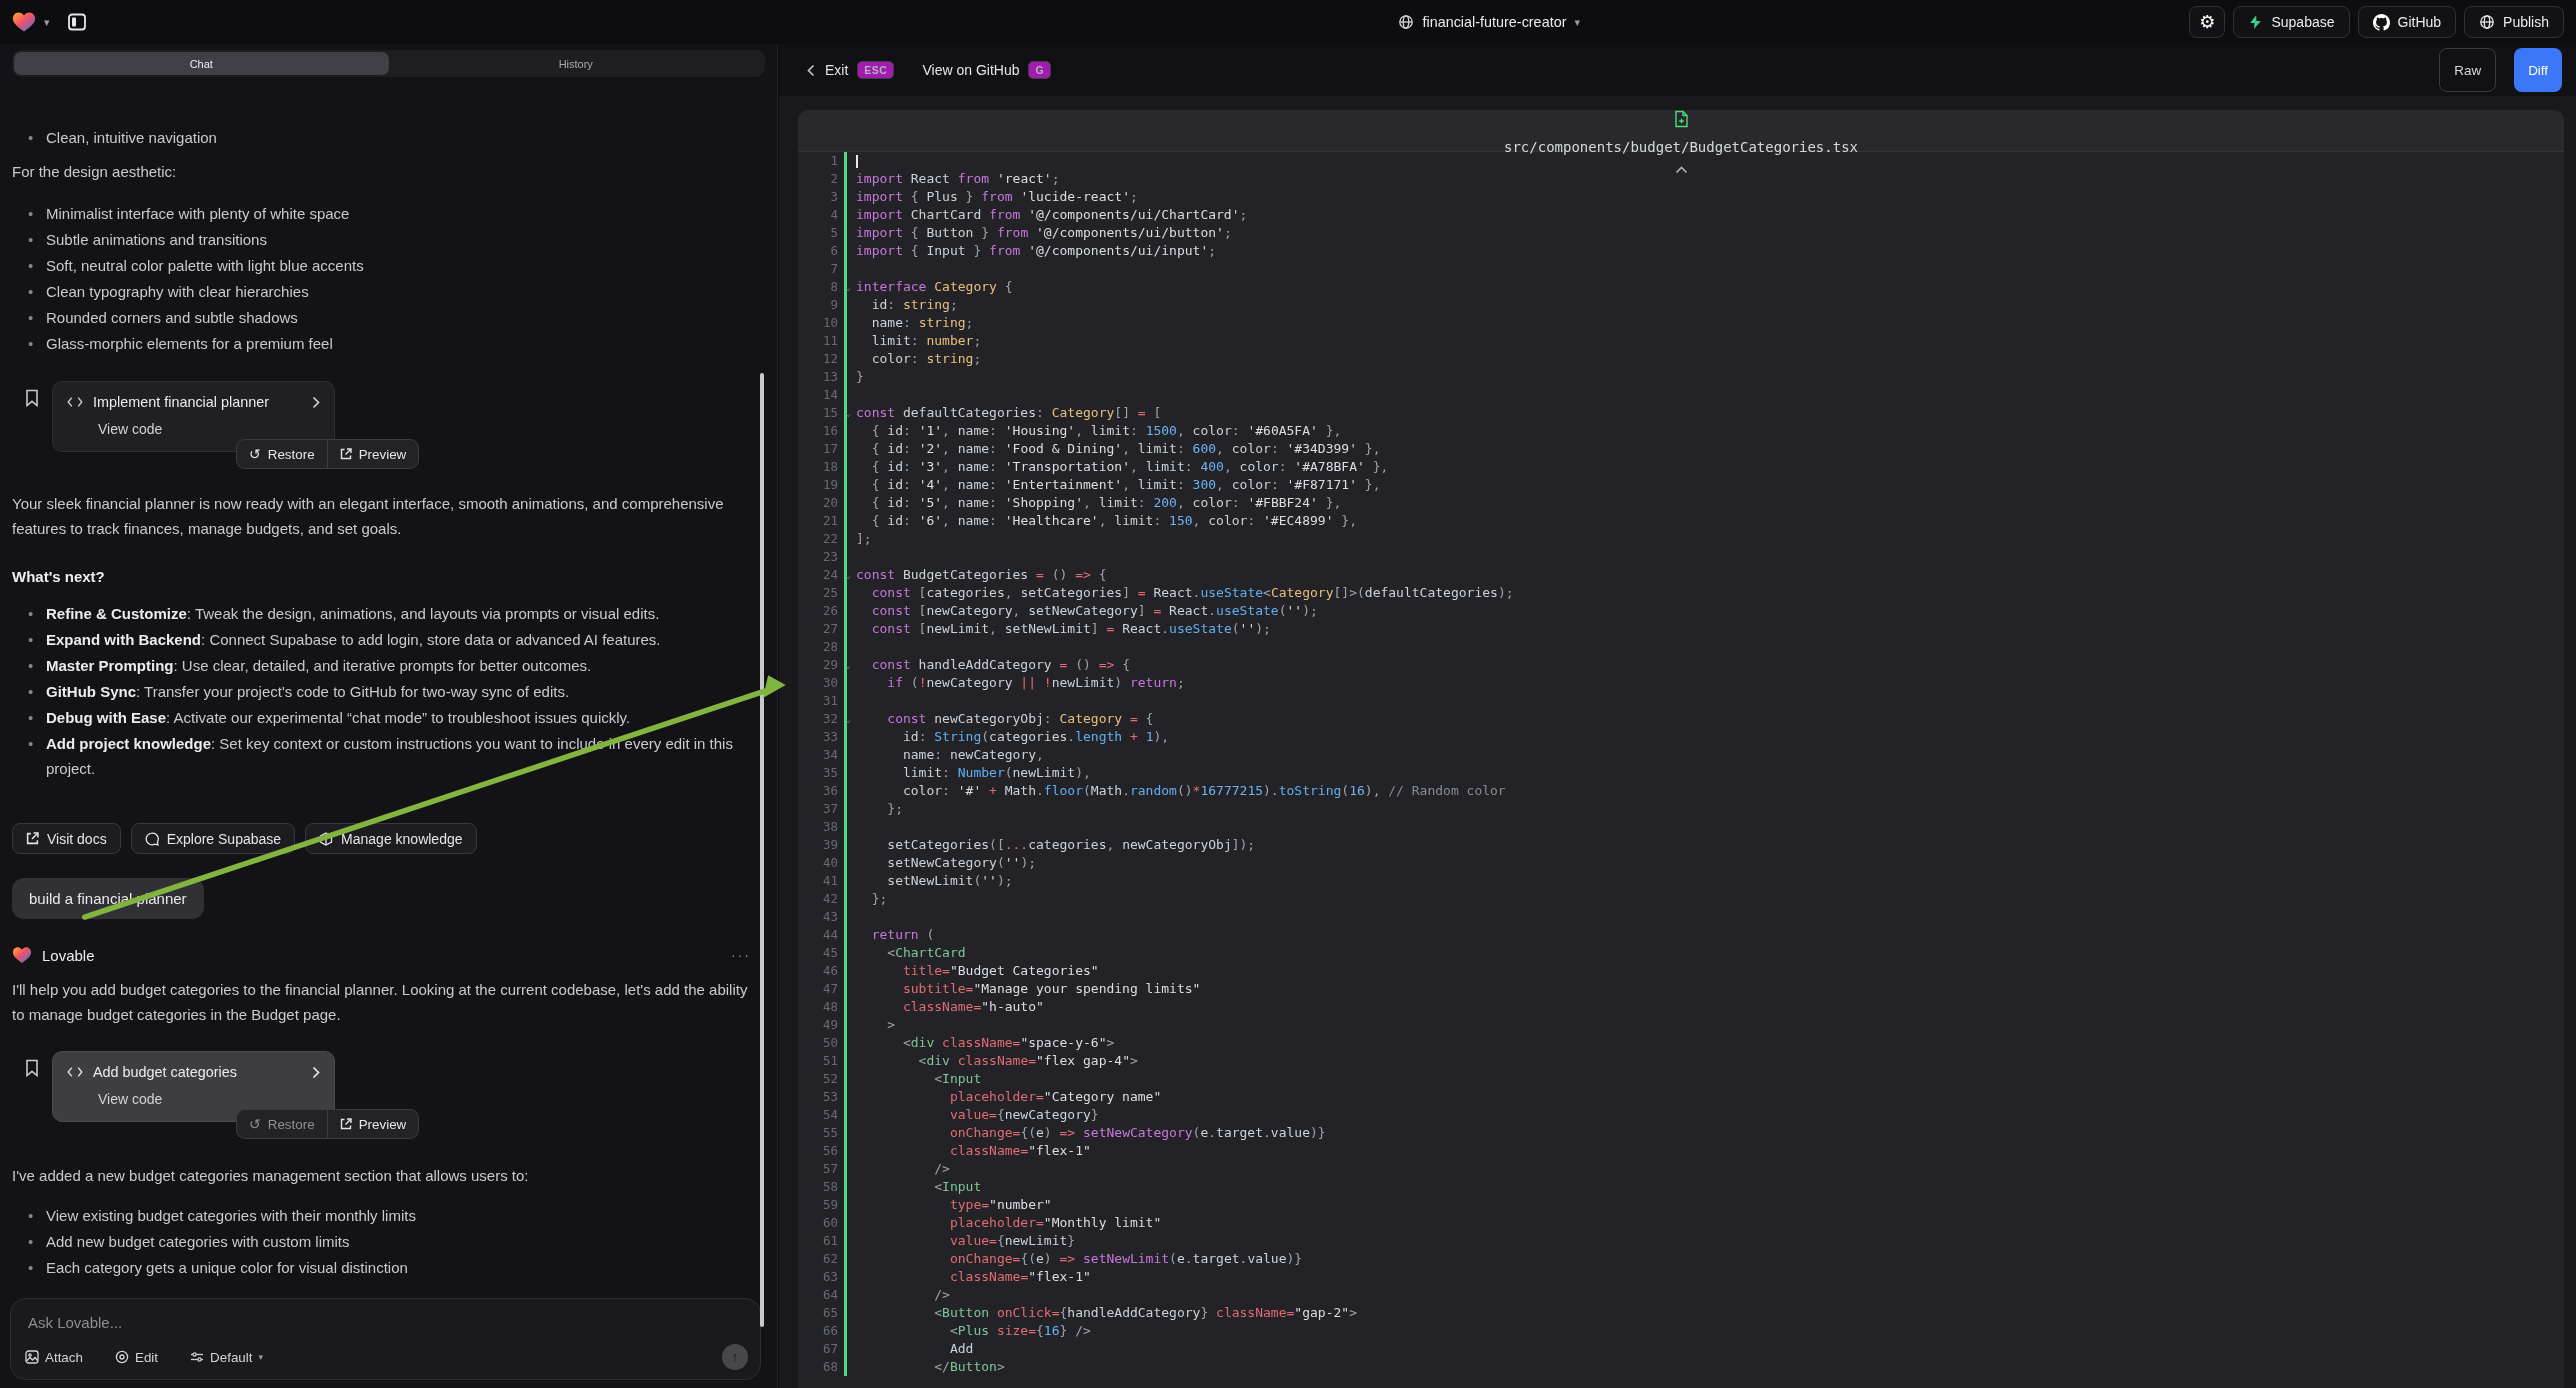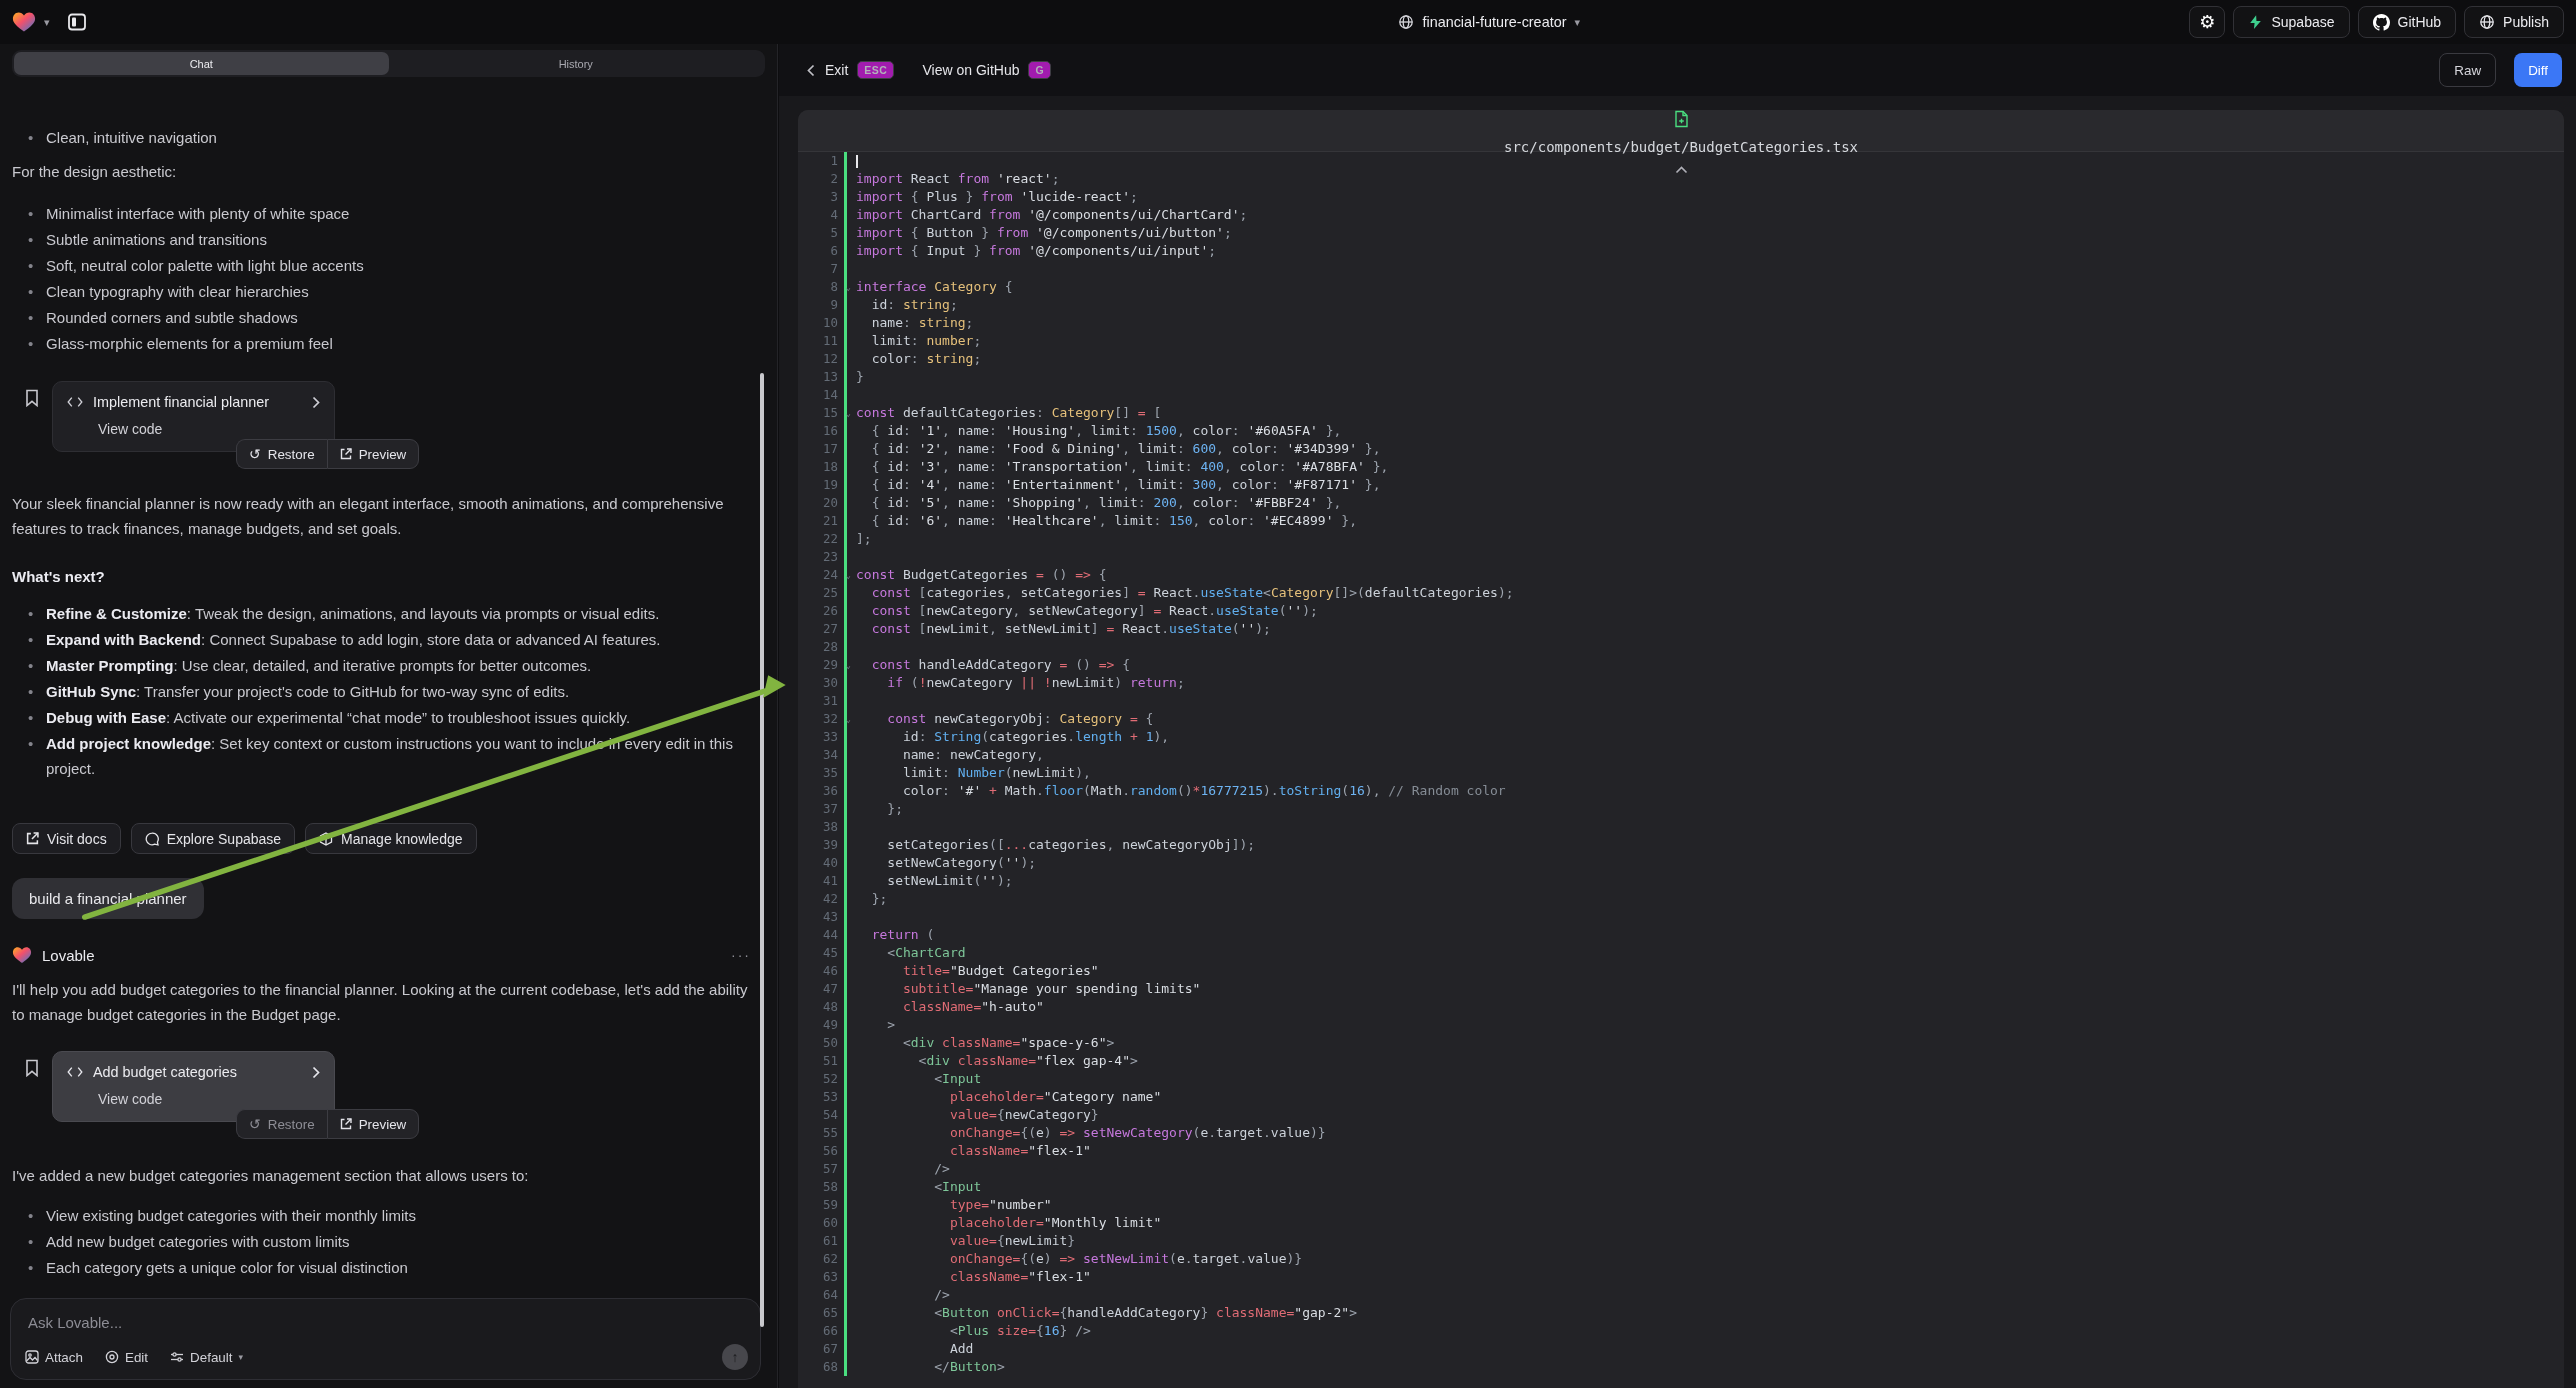--- a/index.html
+++ b/index.html
@@ -59,37 +59,37 @@
   .bubble-row { display:flex; margin-top:24px; }
   .bubble { background:#303035; border-radius:12px; padding:12px 17px; color:#e8e8ec; font-size:15px; max-width:418px; }
 
   .msg-head { display:flex; align-items:center; gap:10px; margin-top:27px; }
   .msg-name { font-size:15px; color:#ececf0; }
   .msg-dots { margin-left:auto; color:#8d8d95; letter-spacing:2px; font-size:14px; cursor:pointer; }
 
   .chat-input { position:absolute; left:10px; right:16px; bottom:8px; height:82px; background:#1a1a1d;
     border:1px solid #2e2e34; border-radius:16px; }
   .ci-placeholder { position:absolute; left:17px; top:15px; color:#8d8d95; font-size:15px; }
-  .ci-row { position:absolute; left:14px; right:12px; bottom:9px; display:flex; align-items:center; gap:22px;
+  .ci-row { position:absolute; left:14px; right:12px; bottom:9px; display:flex; align-items:center; gap:32px;
     font-size:13.4px; color:#d2d2d8; }
   .ci-item { display:flex; align-items:center; gap:6px; cursor:pointer; }
   .send-btn { margin-left:auto; width:26px; height:26px; border-radius:50%; background:#47474c; color:#1a1a1d;
     display:flex; align-items:center; justify-content:center; font-size:14px; font-weight:bold; cursor:pointer; }
 
   .chat-sb { position:absolute; left:772px; top:329px; width:4px; height:954px; background:#d8d8dc;
     border-radius:2px; z-index:40; opacity:.92; }
 
   
   .code-panel { position:absolute; left:779px; top:44px; right:0; bottom:0; background:#19191c; }
   .code-topbar { height:52px; background:#111114; display:flex; align-items:center; padding:0 14px 0 28px; gap:10px; }
   .ct-item { display:flex; align-items:center; gap:9px; font-size:14px; color:#e6e6ea; cursor:pointer; }
   .kbd { border:1px solid #3d3d43; background:#a21caf; color:#b2b2ba; border-radius:5px; font-size:10.5px;
     padding:2px 6px; font-weight:bold; letter-spacing:0.5px; }
   .ct-spacer { flex:1; }
-  .mini-btn { height:34px; padding:12px 14px; display:flex; align-items:center; border-radius:8px; font-size:13.4px; cursor:pointer; }
+  .mini-btn { height:44px; padding:12px 14px; display:flex; align-items:center; border-radius:8px; font-size:13.4px; cursor:pointer; }
   .mini-raw { border:1px solid #3a3a40; color:#d6d6dc; background:transparent; }
   .mini-diff { color:#fff; margin-left:8px; }
 
   .code-card { position:absolute; left:19px; right:12px; top:66px; bottom:0; background:#232327;
     border-radius:10px 10px 0 0; overflow:hidden; }
   .file-head { height:42px; background:#29292d; border-bottom:1px solid #353539; display:flex; align-items:center;
     padding:0 16px; gap:11px; cursor:pointer;flex-direction:column; }
   .file-path { font-family:"DejaVu Sans Mono", monospace; font-size:14px; color:#d6d9de; flex:1; }
   .code-lines { position:absolute; top:42px; left:0; right:0; bottom:0; font-family:"DejaVu Sans Mono", monospace; }
   .code-line { display:flex; height:18px; line-height:18px; font-size:13px; white-space:pre; }

